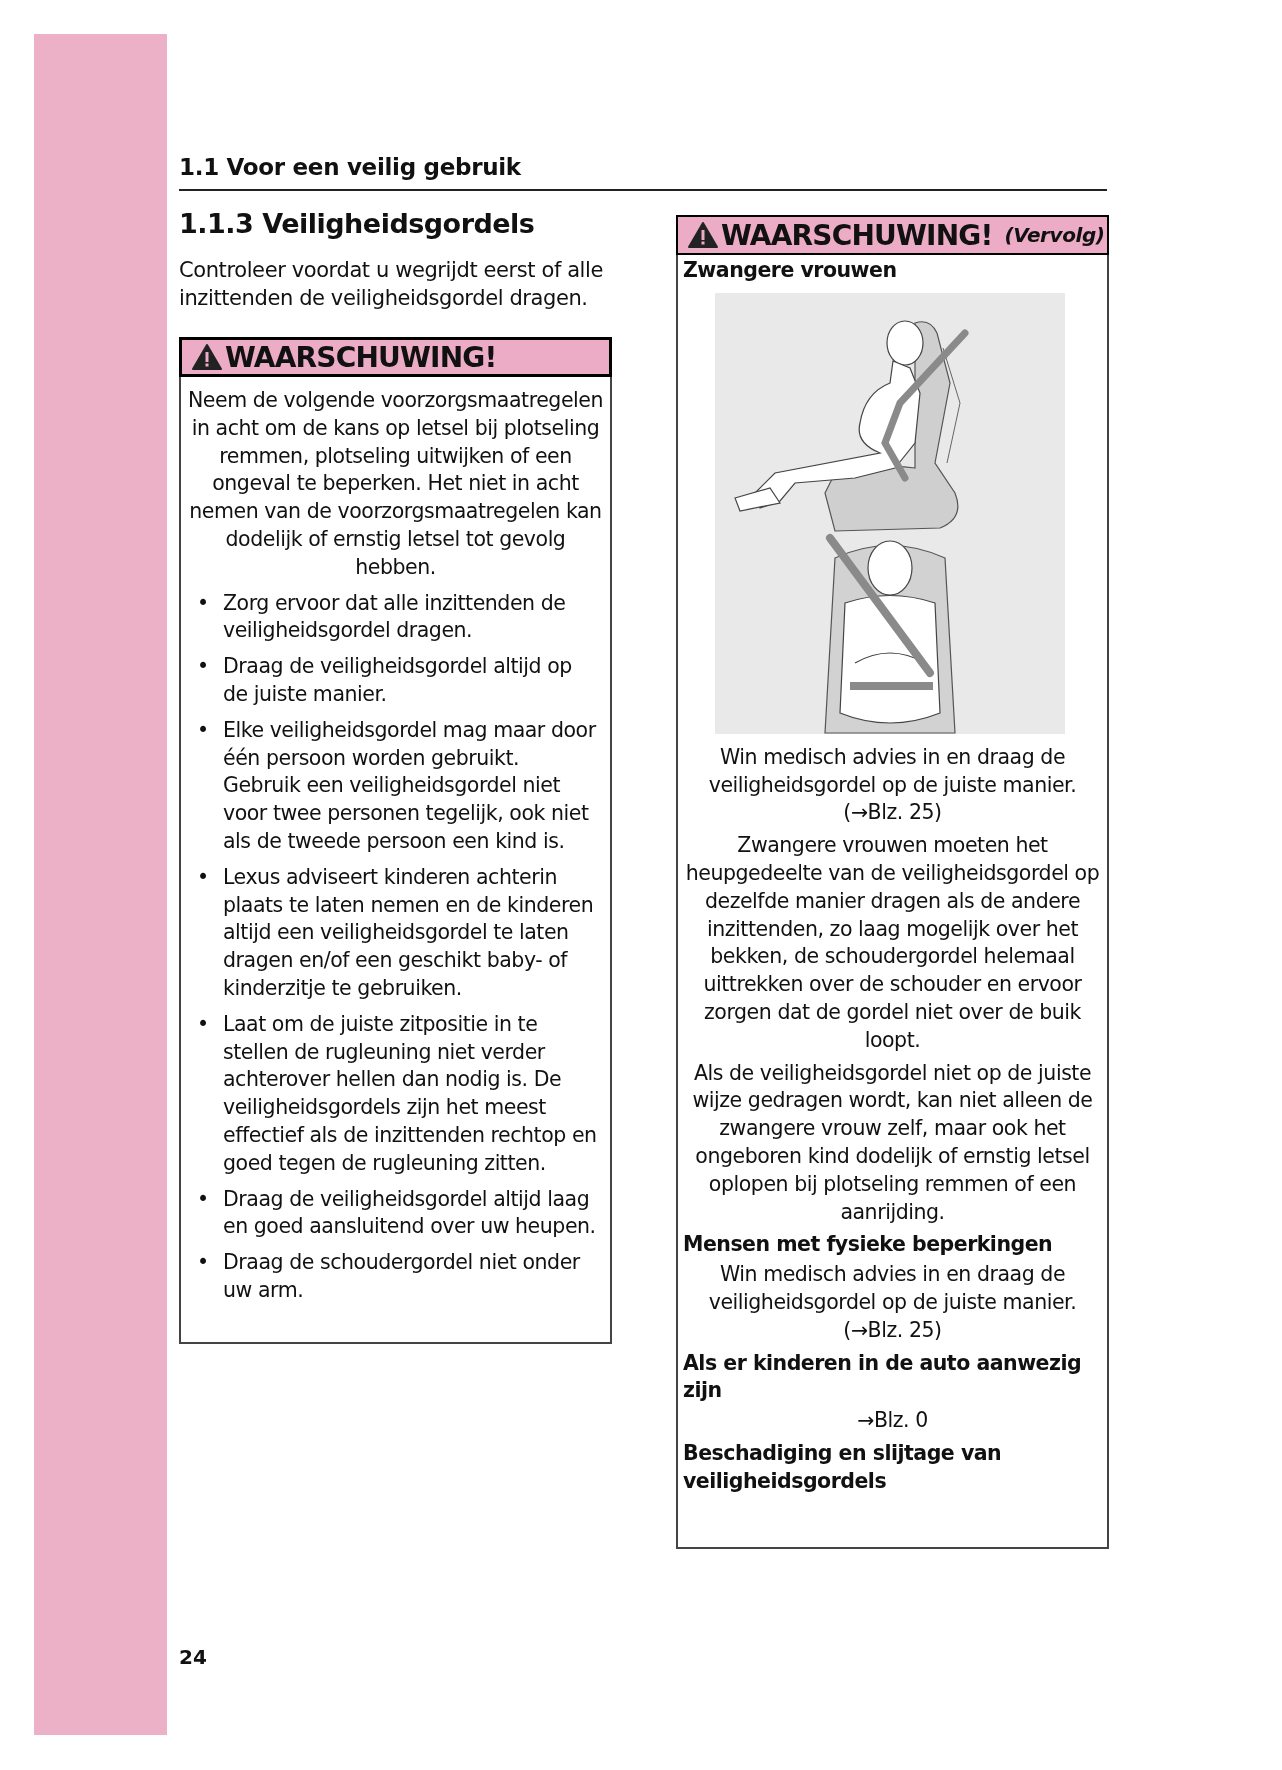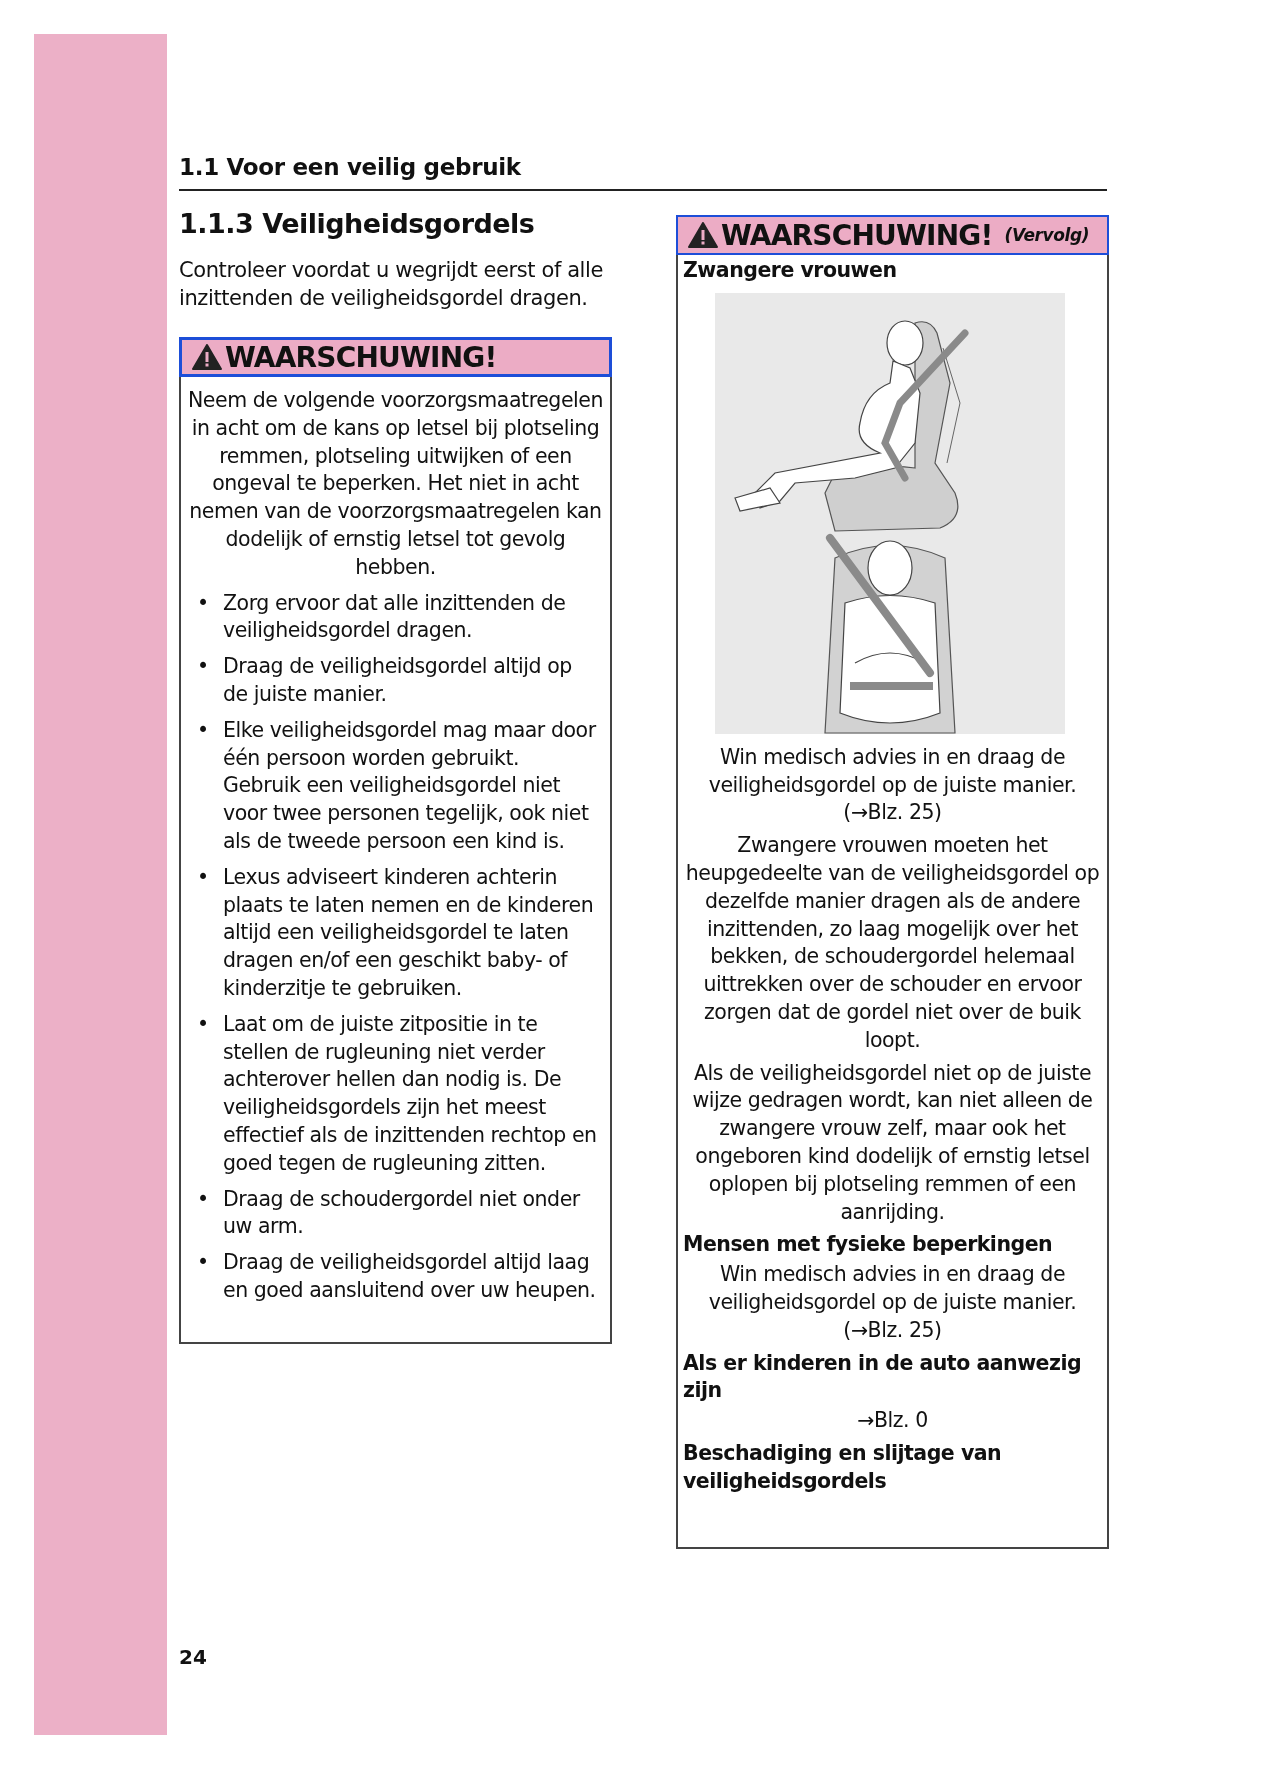--- a/index.html
+++ b/index.html
@@ -6,26 +6,26 @@
   body { width:1282px; height:1770px; background:#ffffff; position:relative; overflow:hidden;
          font-family:"DejaVu Sans", "Liberation Sans", sans-serif; color:#111; }
   .pink-bar { position:absolute; left:34px; top:34px; width:133px; height:1701px; background:#ecb0c7; }
   .section-header { position:absolute; left:179px; top:154px; font-size:23px; font-weight:bold; letter-spacing:-0.3px; }
   .section-rule { position:absolute; left:179px; top:189px; width:928px; height:2px; background:#222; }
   .sub-title { position:absolute; left:179px; top:208px; font-size:27px; font-weight:bold; letter-spacing:-0.5px; }
   .intro { position:absolute; left:179px; top:256px; width:440px; font-size:21px; line-height:28px; letter-spacing:-0.4px; }
   .box { position:absolute; border:2px solid #444; background:#fff; box-sizing:border-box; }
   .box-left { left:179px; top:337px; width:433px; height:1007px; }
   .box-right { left:676px; top:215px; width:433px; height:1334px; }
-  .warn-head { background:#ecacc5; border:3px solid #1d4ed8; margin:-2px -2px 0 -2px; height:40px; box-sizing:border-box;
+  .warn-head { background:#ecacc5; border:3px solid #000000; margin:-2px -2px 0 -2px; height:40px; box-sizing:border-box;
                display:flex; align-items:center; padding-left:10px; }
   .box-right .warn-head { border-width:2px; height:40px; }
   .warn-icon { width:30px; height:26px; margin-right:3px; }
   .warn-title { font-size:28px; font-weight:bold; letter-spacing:-0.8px; color:#111; }
-  .warn-cont { font-size:17px; font-weight:bold; font-style:italic; margin-left:12px; letter-spacing:-0.4px; }
+  .warn-cont { font-size:20px; font-weight:bold; font-style:italic; margin-left:12px; letter-spacing:-0.4px; }
   .box-body { padding:10px 5px 0 5px; font-size:20.5px; line-height:27.8px; letter-spacing:-0.45px; }
   .box-right .box-body { padding-top:2px; }
   .para { margin:0 0 5px 0;text-align:center; }
   .bold-head { font-weight:bold; margin:0 0 2px 0; letter-spacing:-0.5px; }
   ul.bullets { list-style:none; margin:0; padding:0; }
   ul.bullets li { position:relative; padding-left:29px; margin:8px; }
   ul.bullets li::before { content:"\2022"; position:absolute; left:3px; top:0; }
   .illustration { margin:8px 0 10px 32px; width:350px; height:441px; background:#e9e9e9; }
   .page-num { position:absolute; left:179px; top:1645px; font-size:20px; font-weight:bold; }
 </style>
@@ -50,22 +50,22 @@
     <span class="warn-title">WAARSCHUWING!</span>
   </div>
   <div class="box-body">
     <p class="para">Neem de volgende voorzorgsmaatregelen in acht om de kans op letsel bij plotseling remmen, plotseling uitwijken of een ongeval te beperken. Het niet in acht nemen van de voorzorgsmaatregelen kan dodelijk of ernstig letsel tot gevolg hebben.</p>
     <ul class="bullets">
       <li>Zorg ervoor dat alle inzittenden de veiligheidsgordel dragen.</li>
       <li>Draag de veiligheidsgordel altijd op de juiste manier.</li>
       <li>Elke veiligheidsgordel mag maar door één persoon worden gebruikt. Gebruik een veiligheidsgordel niet voor twee personen tegelijk, ook niet als de tweede persoon een kind is.</li>
       <li>Lexus adviseert kinderen achterin plaats te laten nemen en de kinderen altijd een veiligheidsgordel te laten dragen en/of een geschikt baby- of kinderzitje te gebruiken.</li>
       <li>Laat om de juiste zitpositie in te stellen de rugleuning niet verder achterover hellen dan nodig is. De veiligheidsgordels zijn het meest effectief als de inzittenden rechtop en goed tegen de rugleuning zitten.</li>
+      <li>Draag de veiligheidsgordel altijd laag en goed aansluitend over uw heupen.</li>
       <li>Draag de schoudergordel niet onder uw arm.</li>
-      <li>Draag de veiligheidsgordel altijd laag en goed aansluitend over uw heupen.</li>
     </ul>
   </div>
 </div>
 
 <div class="box box-right">
   <div class="warn-head">
     <svg class="warn-icon" viewBox="0 0 30 26">
       <path d="M15 1 L29 25 L1 25 Z" fill="#222" stroke="#222" stroke-linejoin="round" stroke-width="2"></path>
       <rect x="13.5" y="8" width="3" height="10" fill="#ecacc5"></rect>
       <rect x="13.5" y="19.5" width="3" height="3" fill="#ecacc5"></rect>

